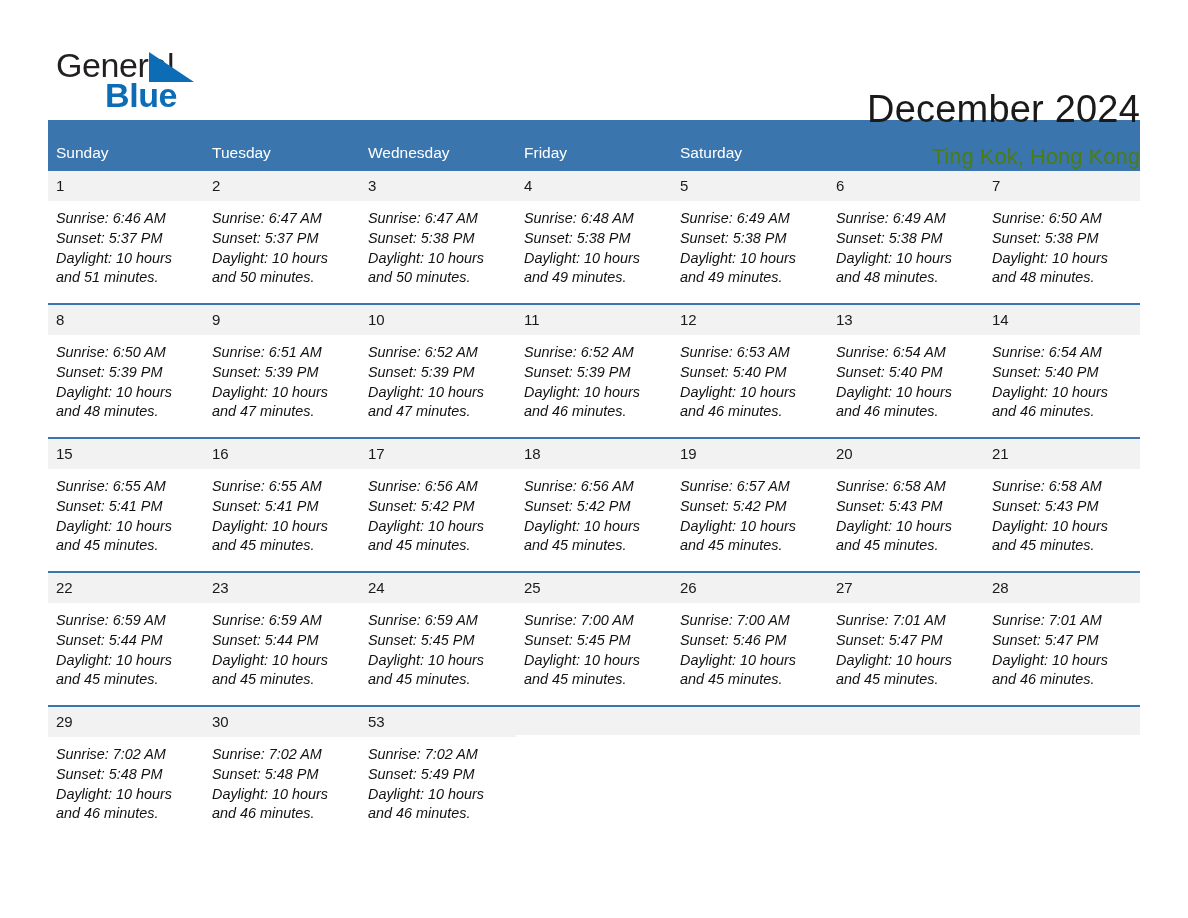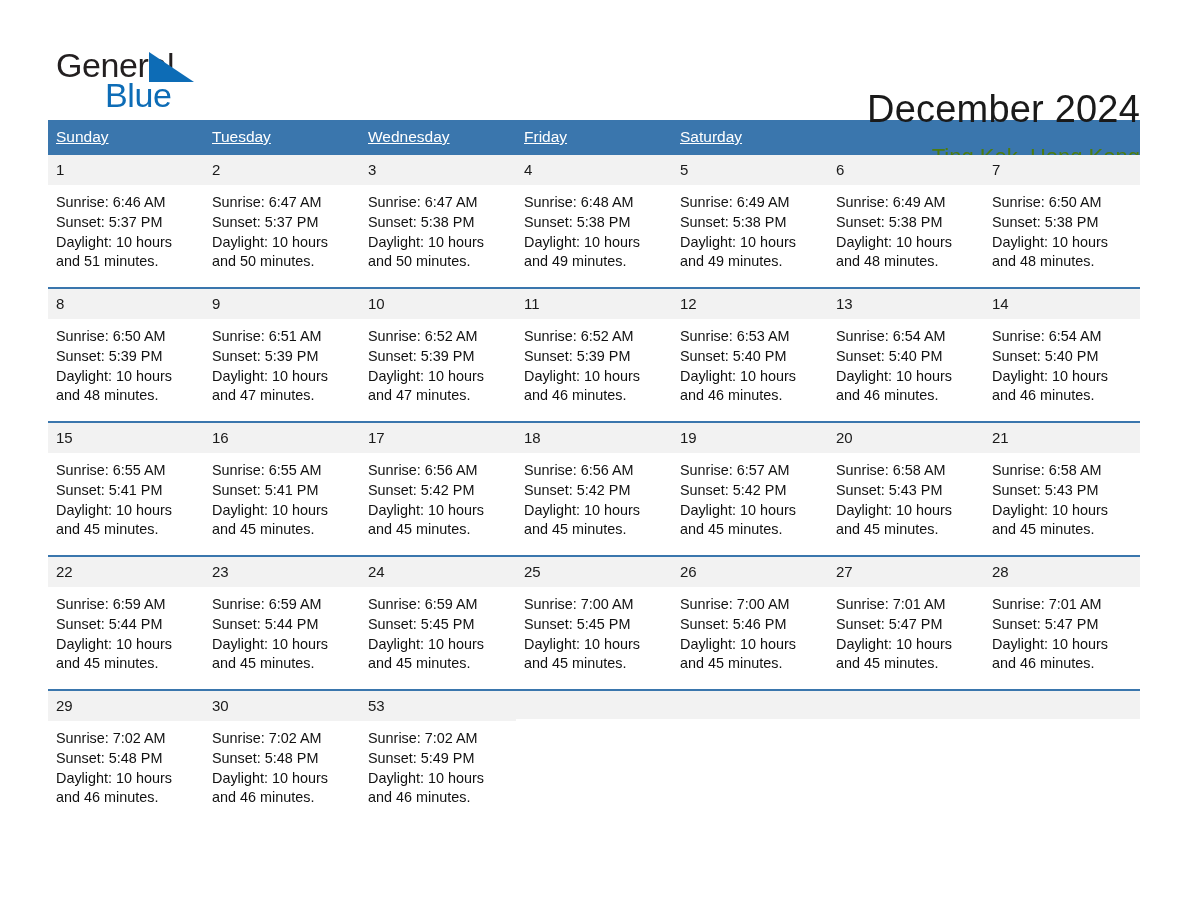--- a/index.html
+++ b/index.html
@@ -47,20 +47,21 @@
     line-height: 1;
   }
   .brand-blue {
     position: absolute;
     left: 57px;
     top: 36px;
     font-size: 34px;
     letter-spacing: -0.4px;
     color: #0d6cb6;
     line-height: 1;
+    font-weight: bold;
   }
   .brand-mark {
     position: absolute;
     left: 101px;
     top: 10px;
     width: 45px;
     height: 30px;
   }
 
   .titlebox {
@@ -91,23 +92,22 @@
     width: 1092px;
   }
   .weekdays {
     display: grid;
     grid-template-columns: repeat(7, 1fr);
     background: #3a76ad;
   }
   .weekday {
     color: #ffffff;
     font-size: 15.5px;
-    padding: 8px 0 9px 8px;
+    padding: 24px 0 9px 8px;
     line-height: 1.15;
-    text-decoration: underline;
   }
   .week {
     display: grid;
     grid-template-columns: repeat(7, 1fr);
     border-top: 2px solid #3a76ad;
     margin-top: 14px;
   }
   .week:first-of-type {
     border-top: none;
     margin-top: 0;
@@ -126,20 +126,21 @@
   }
   .day.empty .day-num {
     background: #f2f2f2;
     color: transparent;
   }
   .day-info {
     padding: 8px 12px 0 8px;
     font-size: 14.4px;
     line-height: 19.8px;
     color: #111111;
+    font-style: italic;
   }
   .day-info div {
     white-space: nowrap;
   }
 </style>
 </head>
 <body>
 
 <div class="page">
 

